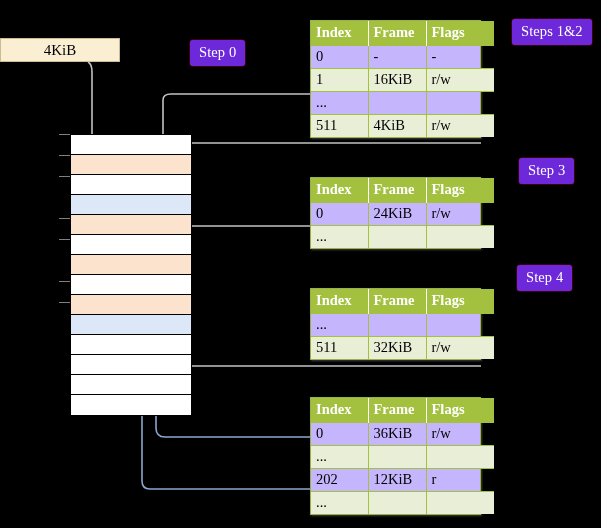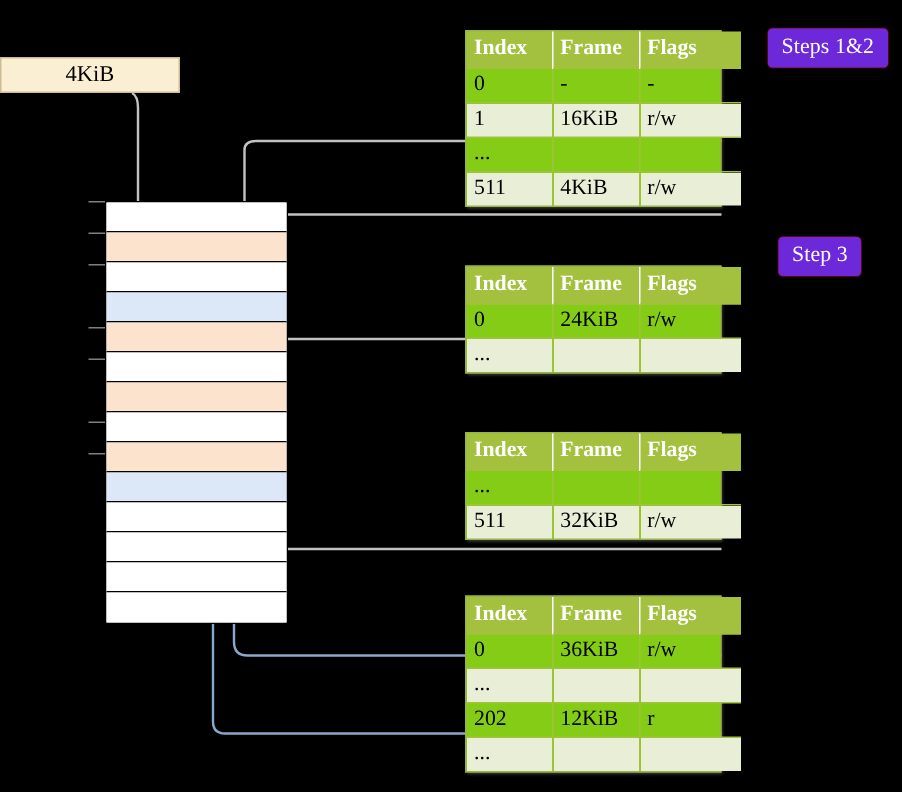--- a/index.html
+++ b/index.html
@@ -94,21 +94,21 @@
     left: 59px;
   }
 
   
   .ptable {
     position: absolute;
     width: 171px;
     border: 1px solid #9ab04a;
     border-collapse: collapse;
     box-sizing: border-box;
-    background: #84cc16;
+    background: #c4b5fd;
     box-shadow: 1px 1px 2px rgba(255,255,255,0.25);
   }
   .ptable table {
     border-collapse: collapse;
     width: 100%;
     table-layout: fixed;
   }
   .ptable th {
     background: #A3C13E;
     color: #FFFFFF;
@@ -174,22 +174,24 @@
 
     <path d="M 481,437 L 165,437 Q 156,437 156,428 L 156,334" fill="none" stroke="#8AA8CE" stroke-width="1.6" marker-end="url(#arrBlue)"></path>
 
     <path d="M 481,489 L 150,489 Q 142,489 142,481 L 142,212" fill="none" stroke="#8AA8CE" stroke-width="1.6" marker-end="url(#arrBlue)"></path>
   </svg>
 
   <div id="va-box">
     <span>4KiB</span>
   </div>
 
+  <div class="step-pill" style="left:190px; top:40px;">Step 0</div>
   <div class="step-pill" style="left:512px; top:19px;">Steps 1&amp;2</div>
   <div class="step-pill" style="left:519px; top:158px;">Step 3</div>
+  <div class="step-pill" style="left:517px; top:265px;">Step 4</div>
 
   <div id="mem">
       <div class="mem-row"></div>
       <div class="mem-row orange"></div>
       <div class="mem-row"></div>
       <div class="mem-row blue"></div>
       <div class="mem-row orange"></div>
       <div class="mem-row"></div>
       <div class="mem-row orange"></div>
       <div class="mem-row"></div>

